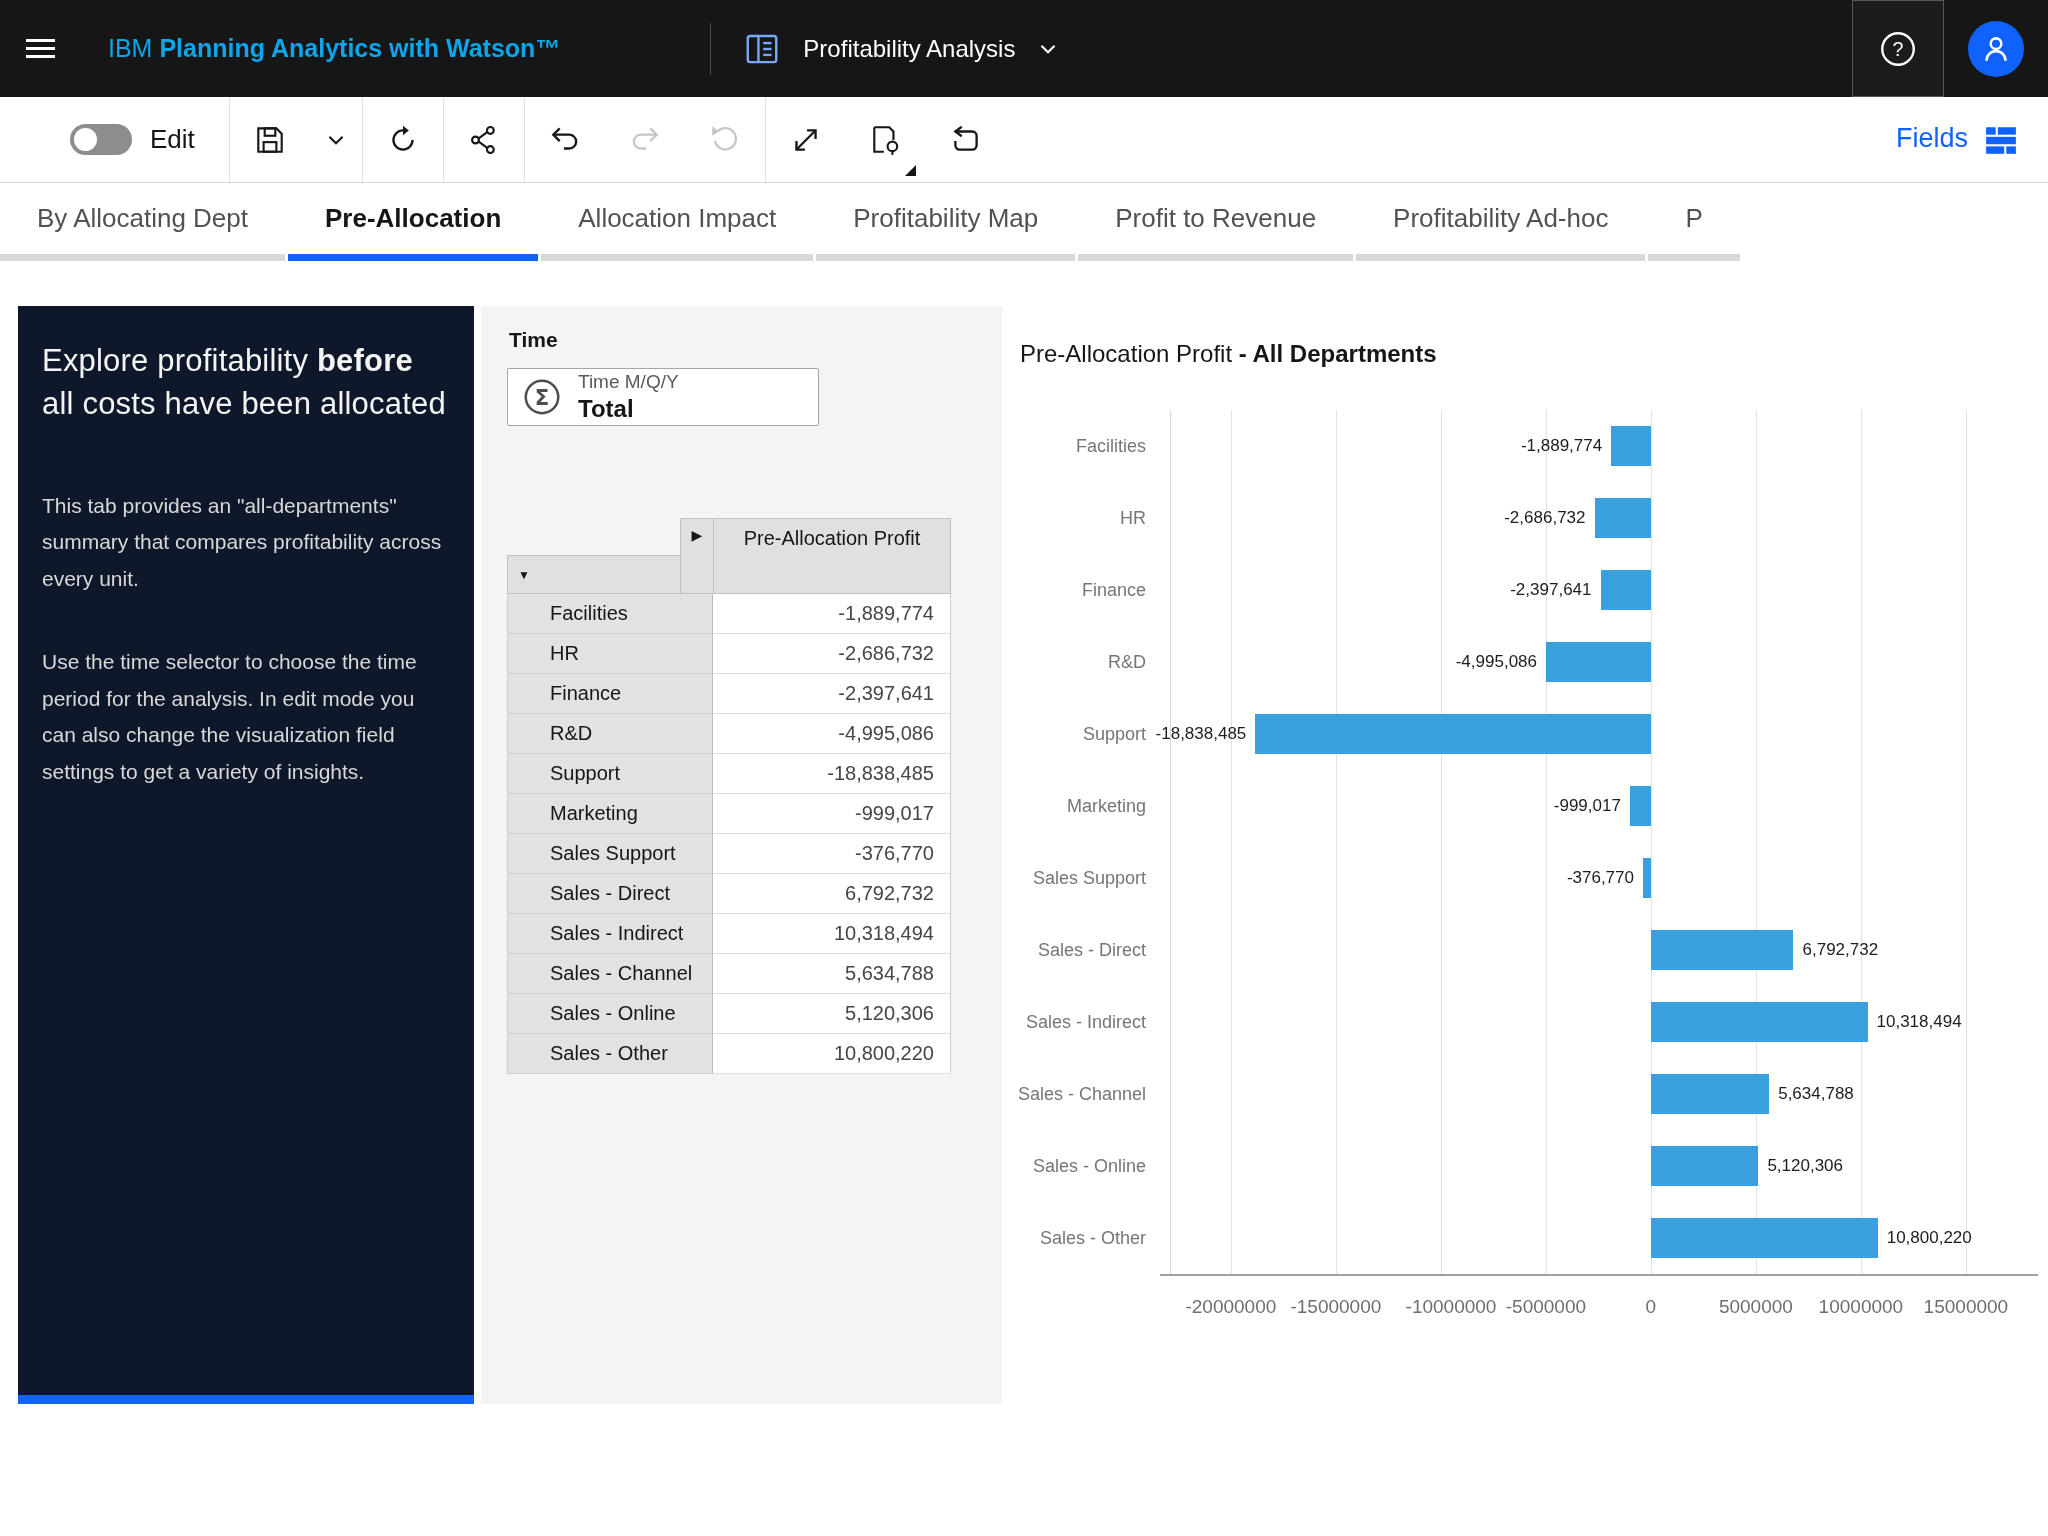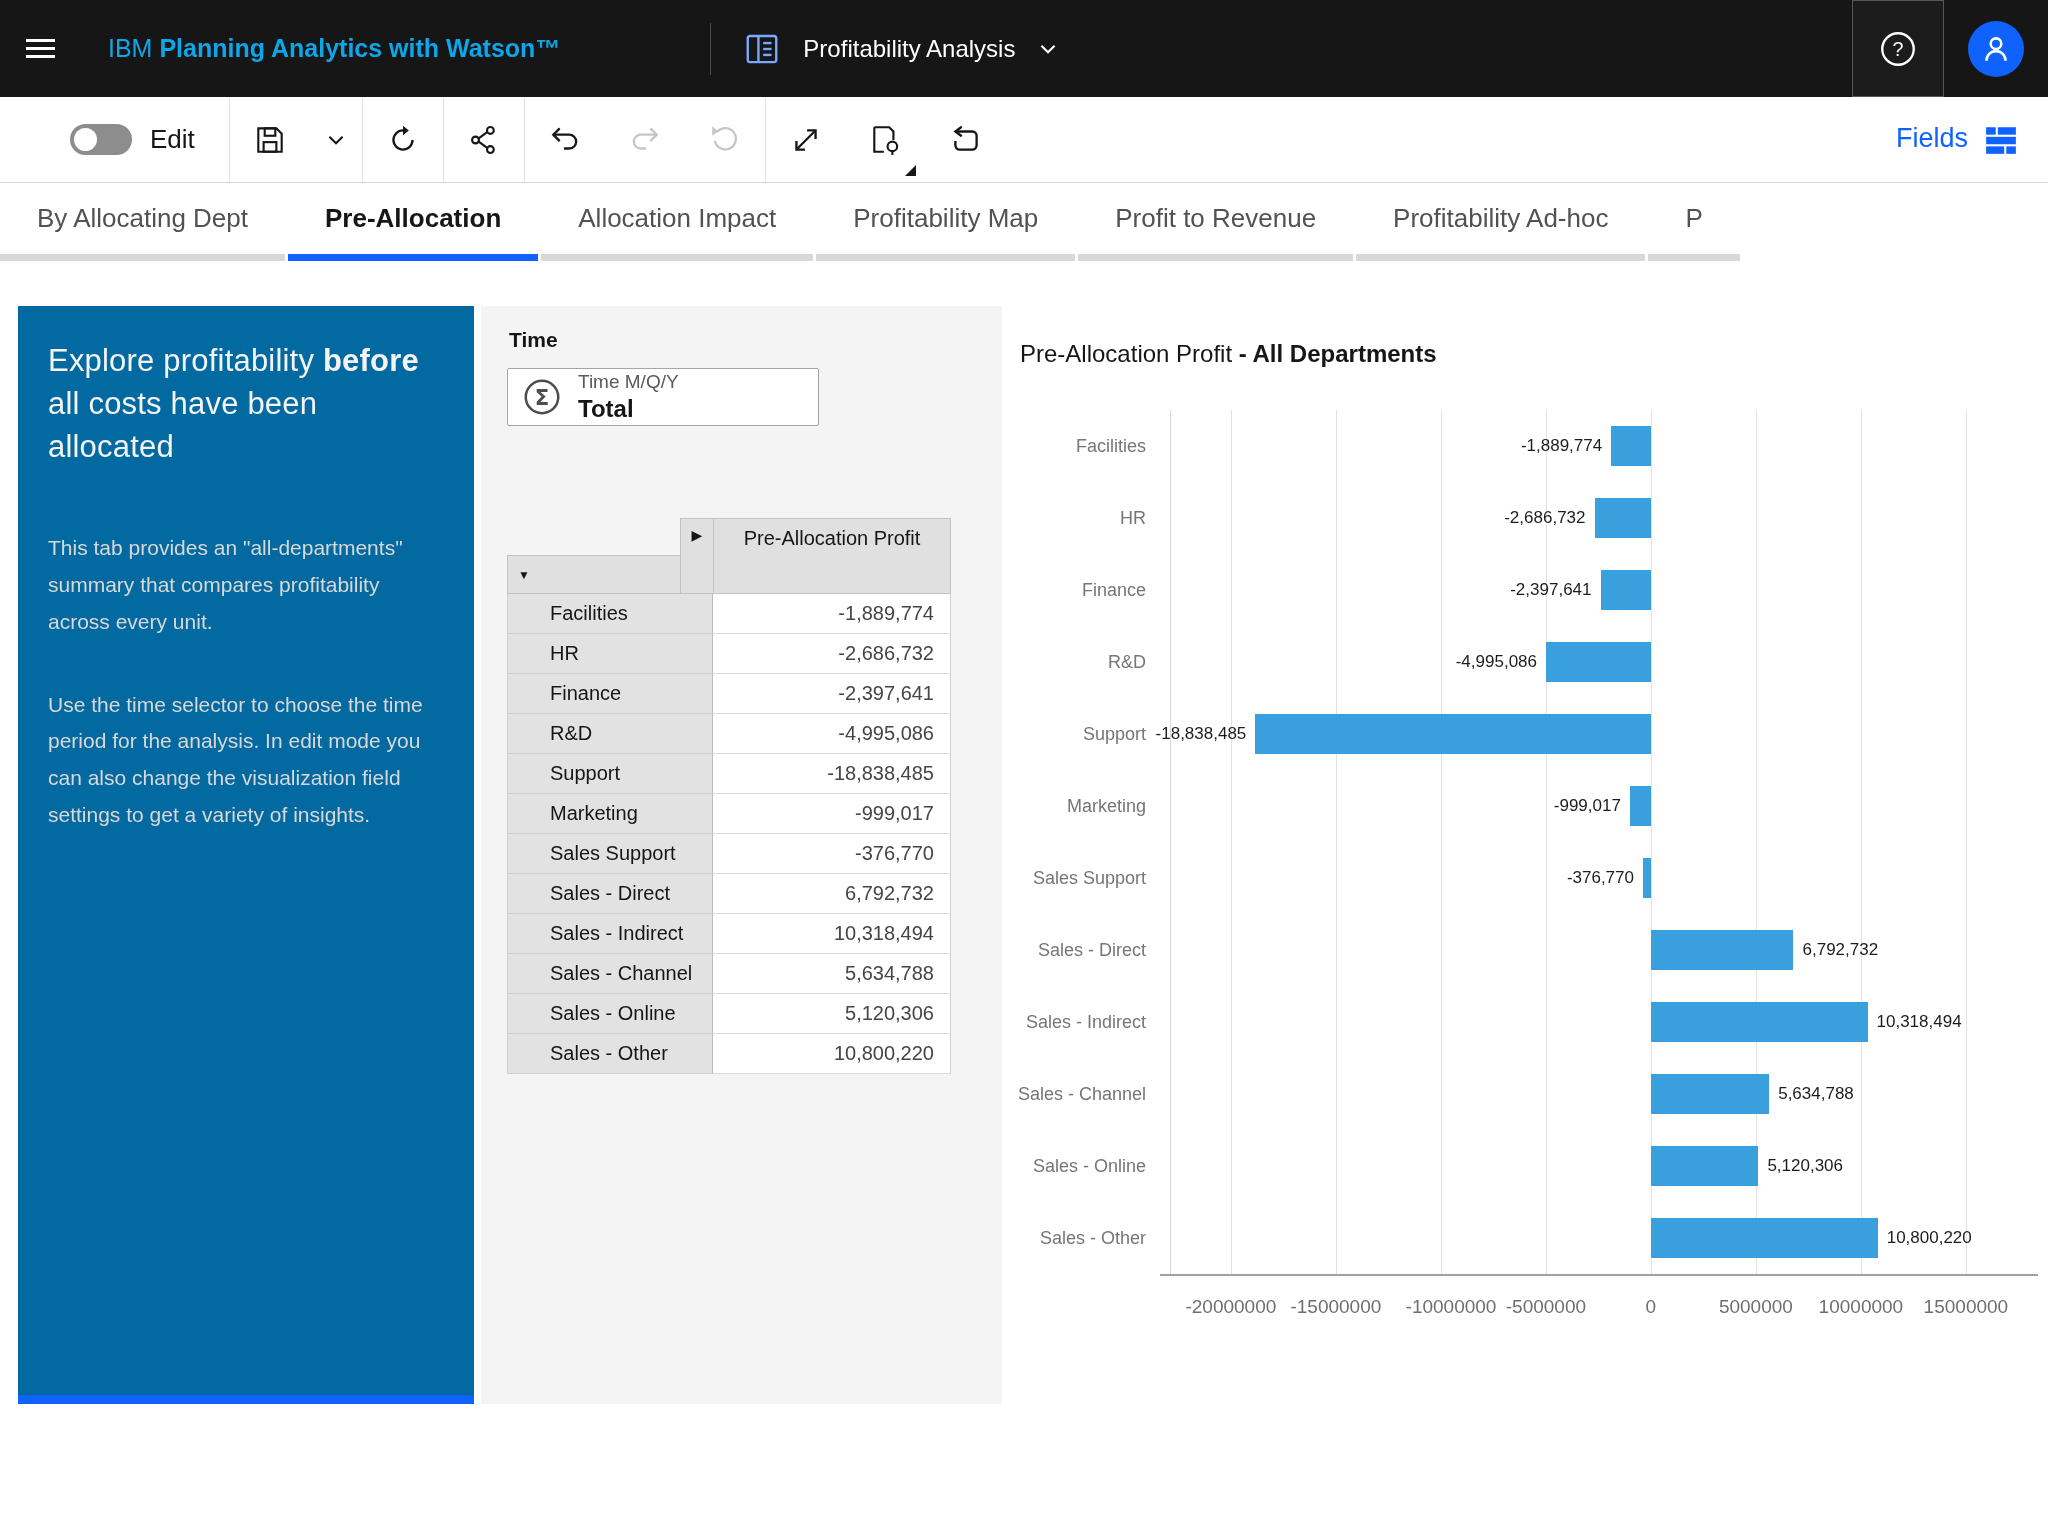--- a/index.html
+++ b/index.html
@@ -39,22 +39,22 @@
   .corner-tri{position:absolute;right:10px;bottom:6px;width:0;height:0;
               border-left:11px solid transparent;border-bottom:11px solid #161616;}
 
   
   .tabbar{position:absolute;left:0;top:183px;width:2048px;height:78px;display:flex;overflow:hidden;}
   .tab{height:78px;padding:0 37px;display:flex;align-items:center;font-size:26px;color:#525252;
        border-bottom:7px solid #d8d8d8;margin-right:3px;white-space:nowrap;cursor:pointer;}
   .tab.active{color:#161616;font-weight:700;border-bottom:7px solid #0f62fe;}
 
   
-  .info-panel{position:absolute;left:18px;top:306px;width:456px;height:1098px;background:#0369a1;
-              padding:34px 30px;color:#f4f4f4;}
+  .info-panel{position:absolute;left:18px;top:306px;width:456px;height:1098px;background:#0f172a;
+              padding:34px 24px;color:#f4f4f4;}
   .info-title{font-size:31px;line-height:1.38;font-weight:400;letter-spacing:.2px;}
   .info-title b{font-weight:700;}
   .info-para{font-size:21px;line-height:1.75;color:#d8d8d8;margin-top:62px;}
   .info-para + .info-para{margin-top:46px;}
   .info-accent{position:absolute;left:0;bottom:0;width:100%;height:9px;background:#0f62fe;}
 
   
   .mid-panel{position:absolute;left:481px;top:306px;width:521px;height:1098px;background:#f4f4f4;}
   .time-label{position:absolute;left:28px;top:22px;font-size:21px;font-weight:700;color:#161616;}
   .time-card{position:absolute;left:26px;top:62px;width:312px;height:58px;background:#fff;

